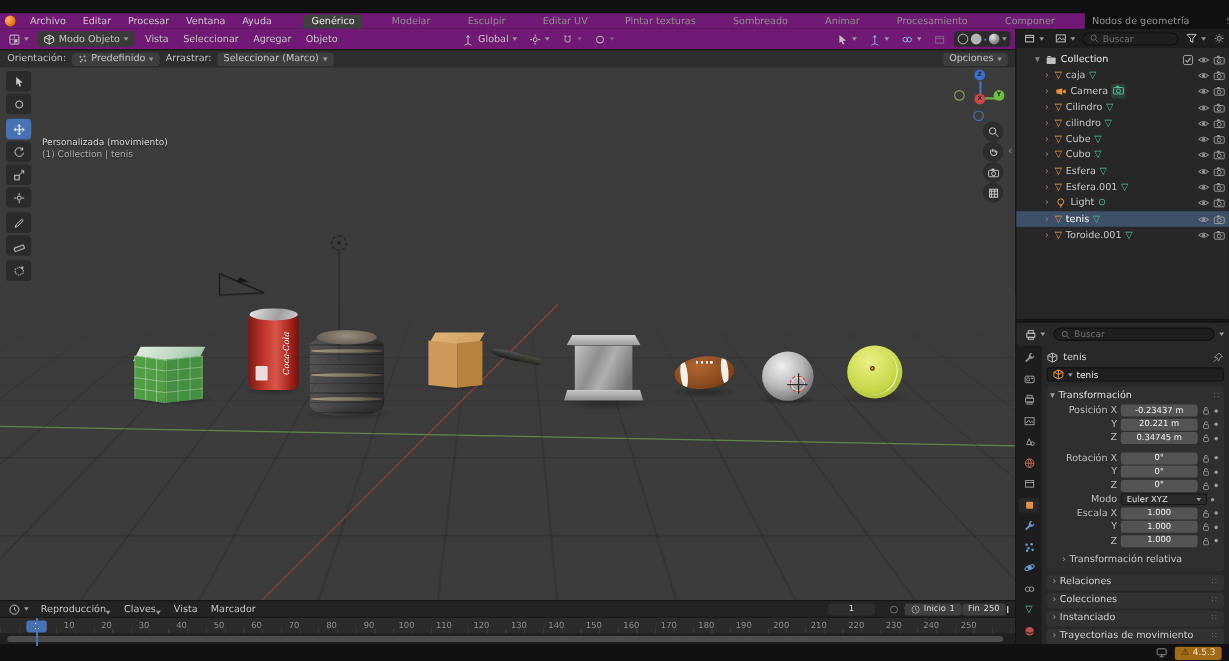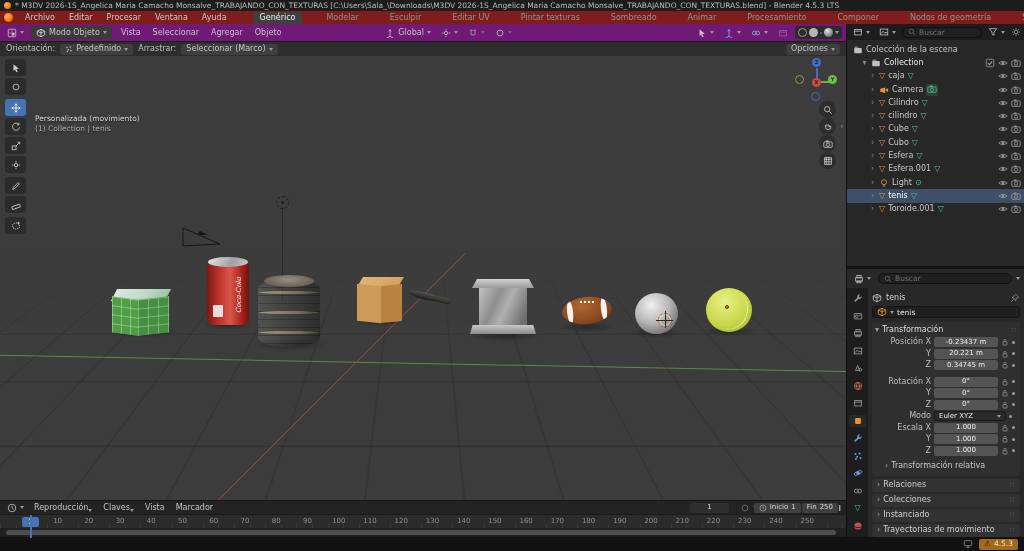--- a/index.html
+++ b/index.html
@@ -11,21 +11,21 @@
          border-top:3px solid #9a9a9a;display:inline-block;flex:none}
   svg.ic{width:10px;height:10px;flex:none;overflow:visible}
 
   
   #titlebar{left:0;top:0;width:1024px;height:11px;background:#1c1c1c;display:flex;align-items:center;
             padding-left:4px;gap:4px;white-space:nowrap;overflow:hidden}
   #titlebar .logo{width:7px;height:7px;border-radius:50%;background:radial-gradient(circle at 35% 35%,#ffb26b,#e87d0d 60%,#b35a00);flex:none}
   #titlebar .t{font-size:7.5px;color:#bcbcbc}
 
   
-  #topbar{left:0;top:11px;width:1024px;height:13px;background:#7f1d1d;display:flex;align-items:center;
+  #topbar{left:0;top:11px;width:904px;height:13px;background:#701a75;display:flex;align-items:center;
           padding:0 4px;gap:2px;white-space:nowrap}
   #topbar .logo{width:9px;height:9px;border-radius:50%;background:radial-gradient(circle at 35% 35%,#ffb26b,#e87d0d 60%,#b35a00);flex:none;margin-right:4px}
   .menus{display:flex;gap:2px}
   .menus span{padding:1px 6px;color:#c8c8c8}
   .wtabs{display:flex;gap:17px;margin-left:18px}
   .wtabs span{padding:2px 7px;color:#909090;border-radius:3px 3px 0 0}
   .wtabs span:first-of-type{background:#3f3f3f;color:#efefef}
   .sceneblock{margin-left:auto;display:flex;gap:3px;align-items:center}
   .pill{display:flex;align-items:center;gap:3px;background:#262626;border-radius:3px;padding:1px 4px;height:11px}
   .pill .name{color:#d5d5d5}
@@ -411,24 +411,20 @@
       </symbol>
     <symbol id="i-collection" viewBox="0 0 12 12">
         <rect x="1.5" y="3.5" width="9" height="6.5" rx="1" fill="currentColor"></rect>
         <path d="M2.5 3.5 V2.5 h3 l1 1" fill="none" stroke="currentColor"></path>
       </symbol>
   </defs>
 </svg>
 
 <div id="app">
 
-  <div id="titlebar" class="abs">
-    <span class="logo"></span>
-    <span class="t">* M3DV 2026-1S_Angelica Maria Camacho Monsalve_TRABAJANDO_CON_TEXTURAS [C:\Users\Sala_\Downloads\M3DV 2026-1S_Angelica Maria Camacho Monsalve_TRABAJANDO_CON_TEXTURAS.blend] - Blender 4.5.3 LTS</span>
-  </div>
 
   <div id="topbar" class="abs">
     <span class="logo"></span>
     <div class="menus">
 
     <span>Archivo</span>
         <span>Editar</span>
         <span>Procesar</span>
         <span>Ventana</span>
         <span>Ayuda</span>
@@ -865,26 +861,20 @@
         <svg class="ic" style="color:#c0c0c0">
             <use href="#i-funnel"></use>
           </svg>
           <span class="caret"></span>
       </span>
       <svg class="ic" style="color:#9a9a9a">
           <use href="#i-gear"></use>
         </svg>
     </div>
     <div class="otree">
-      <div class="orow">
-        <svg class="ic" style="color:#c0c0c0">
-            <use href="#i-collection"></use>
-          </svg>
-        <span class="lbl">Colección de la escena</span>
-      </div>
       <div class="orow indent1">
         <span class="tw">▾</span>
         <svg class="ic" style="color:#c0c0c0">
             <use href="#i-collection"></use>
           </svg>
         <span class="lbl" style="color:#e8e8e8">Collection</span>
         <span class="rightics">
           <svg class="ic">
               <use href="#i-check"></use>
             </svg>

